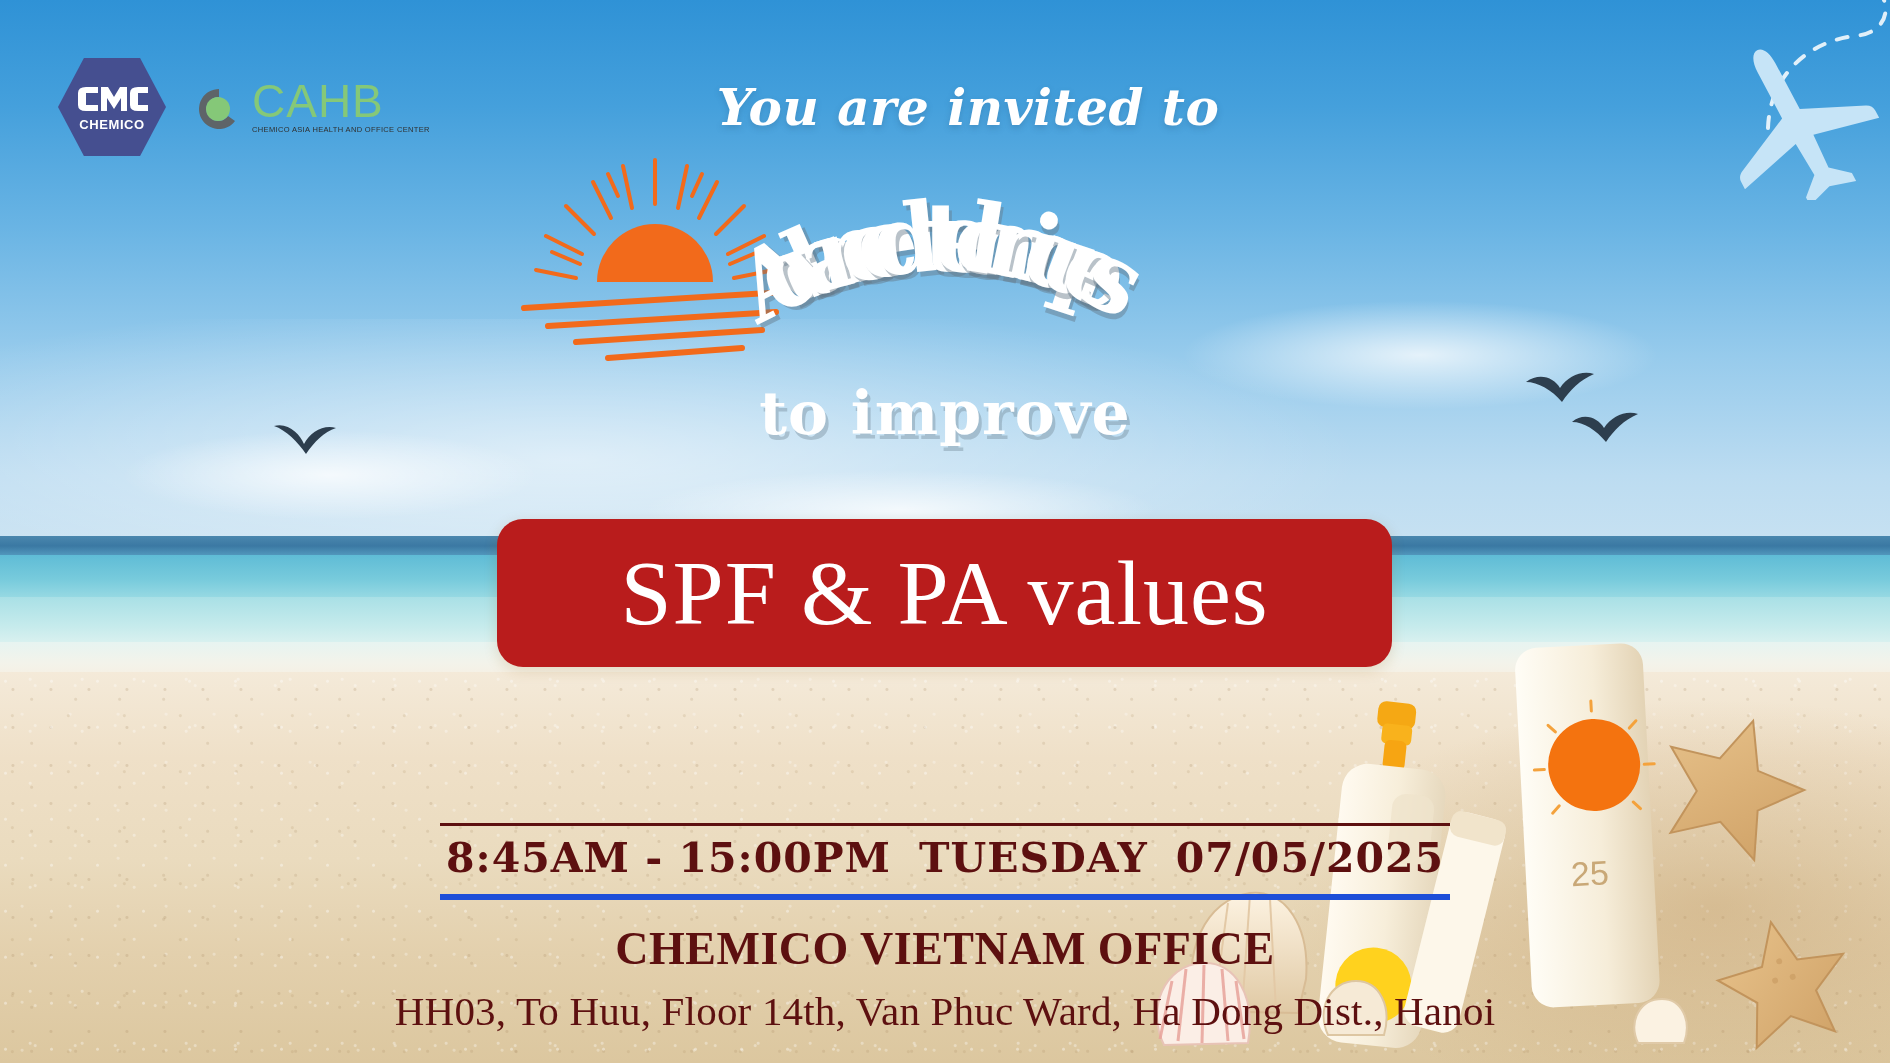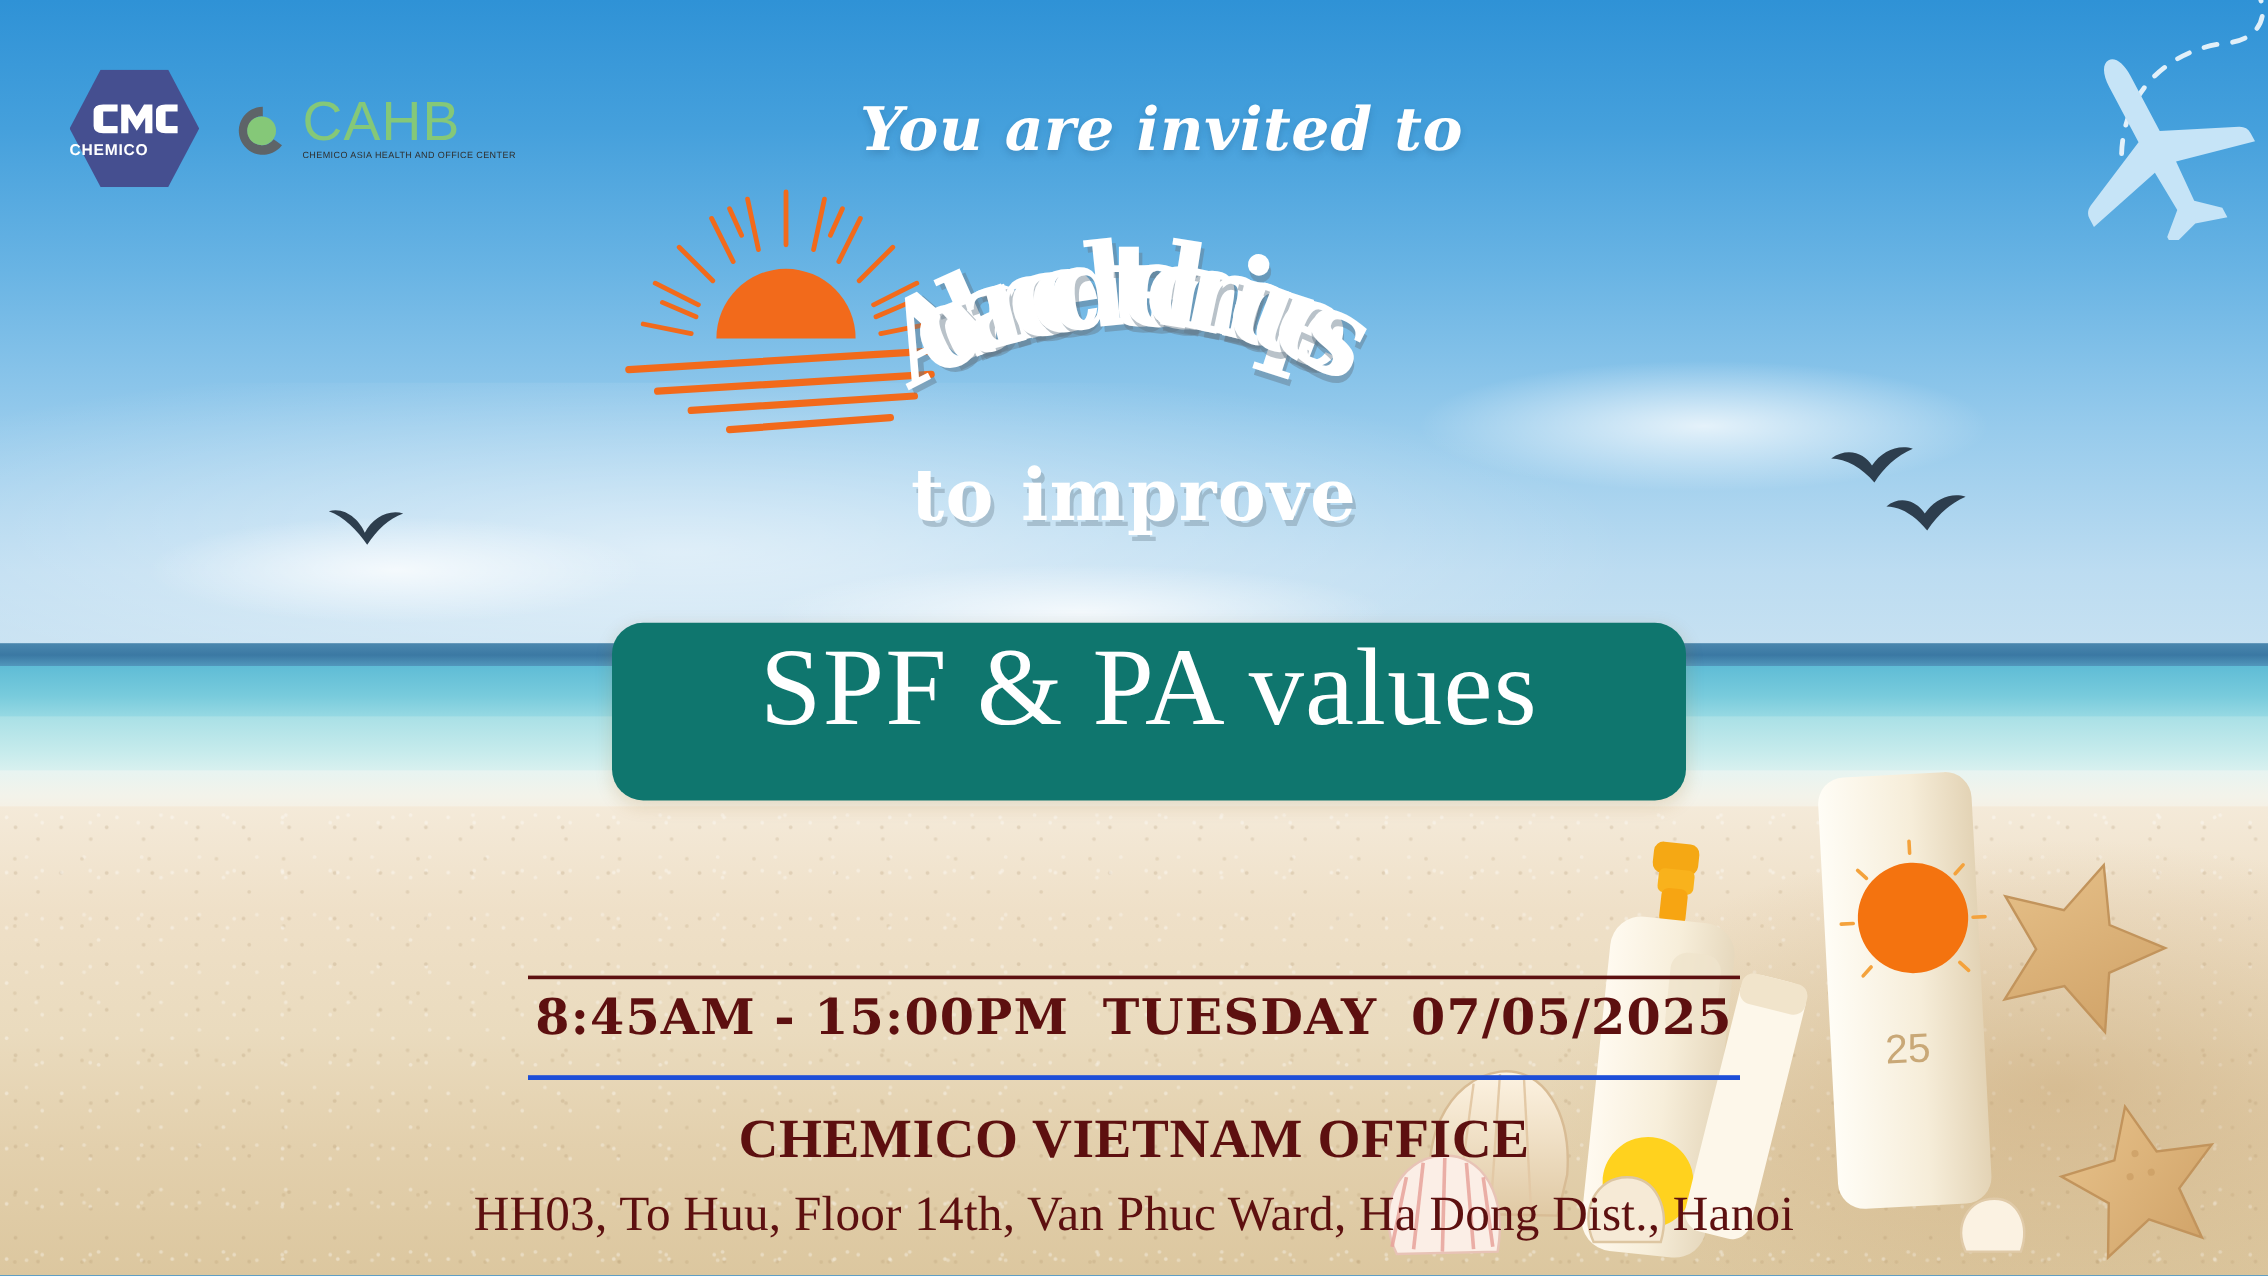--- a/index.html
+++ b/index.html
@@ -79,21 +79,21 @@
   .sun{position:absolute;left:490px;top:152px;width:330px;height:230px;}
   .sun svg{width:100%;height:100%;display:block;}
 
   
   .logos{position:absolute;left:58px;top:58px;display:flex;align-items:center;gap:30px;}
   .cmc-logo{position:relative;width:108px;height:98px;display:flex;align-items:center;justify-content:center;}
   .cmc-hex{
     position:absolute;inset:0;background:#454f90;
     clip-path:polygon(24% 0,76% 0,100% 50%,76% 100%,24% 100%,0 50%);
   }
-  .cmc-inner{position:relative;text-align:left;width:100%;}
+  .cmc-inner{position:relative;text-align:center;width:100%;}
   .cmc-mark{display:block;margin:0 auto 2px;width:76px;height:32px;}
   .cmc-word{
     display:block;color:#fff;font-family:"Liberation Sans",sans-serif;
     font-weight:700;font-size:13px;letter-spacing:.6px;
   }
   .cahb{display:flex;align-items:flex-start;gap:10px;}
   .cahb-mark{width:46px;height:46px;margin-top:6px;flex:none;}
   .cahb-text{display:flex;flex-direction:column;justify-content:space-between;}
   .cahb-word{
     font-family:"Liberation Sans",sans-serif;font-weight:400;font-size:46px;
@@ -123,42 +123,42 @@
 
   .improve{
     position:absolute;left:0;right:0;top:378px;text-align:center;
     font-family:"DejaVu Serif",serif;font-weight:700;font-size:60px;color:#ffffff;
     letter-spacing:1px;
     text-shadow:3px 5px 0 rgba(120,140,155,.42);
   }
 
   
   .banner{
-    position:absolute;left:510px;top:519px;width:895px;height:148px;
-    background:#0f766e;border-radius:26px;
-    display:flex;align-items:flex-start;justify-content:center;
+    position:absolute;left:497px;top:519px;width:895px;height:148px;
+    background:#b91c1c;border-radius:26px;
+    display:flex;align-items:center;justify-content:center;
     box-shadow:0 4px 14px rgba(150,100,20,.18);
   }
   .banner-text{
     font-family:"Liberation Serif",serif;font-weight:400;font-size:92px;
     color:#ffffff;letter-spacing:1px;white-space:nowrap;
   }
 
   
   .products{position:absolute;right:0;bottom:0;width:780px;height:430px;}
   .products svg{width:100%;height:100%;display:block;}
 
   
   .details{
     position:absolute;left:0;right:0;bottom:28px;text-align:center;color:#5d1010;
   }
   .rule-box{
     width:1010px;margin:16px auto;
-    border-top:3px solid #5d1010;border-bottom:4px solid #1d4ed8;
-    padding:8px 0 24px;
+    border-top:3px solid #5d1010;border-bottom:6px solid #1d4ed8;
+    padding:8px 0 12px;
   }
   .when{
     font-family:"DejaVu Serif",serif;font-weight:700;font-size:41px;
     letter-spacing:1px;color:#5d1010;white-space:nowrap;
     display:flex;justify-content:space-between;padding:0 6px;
   }
   .office{
     margin-top:22px;
     font-family:"Liberation Serif",serif;font-weight:700;font-size:46px;
     letter-spacing:.5px;color:#5d1010;

